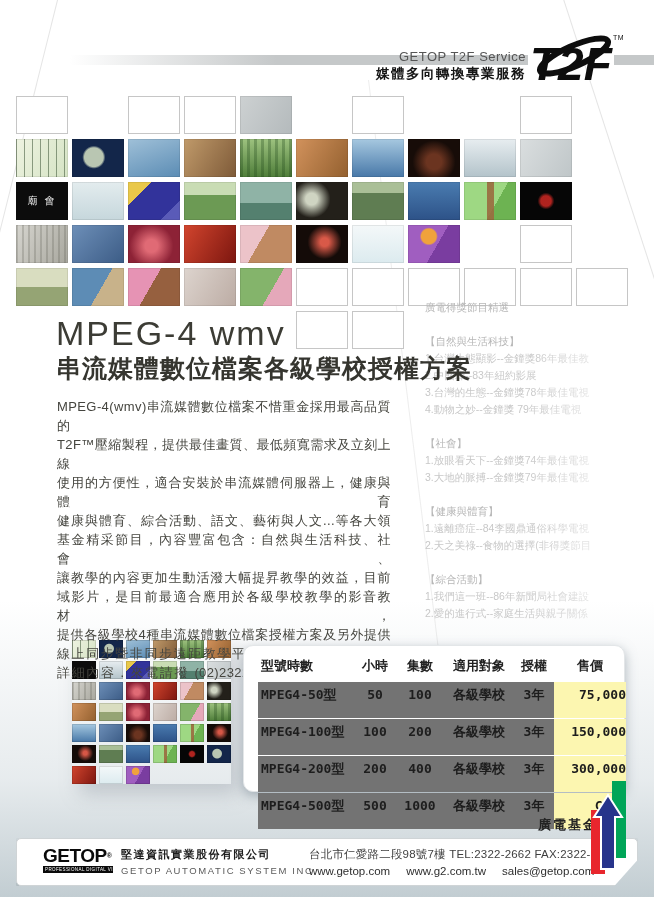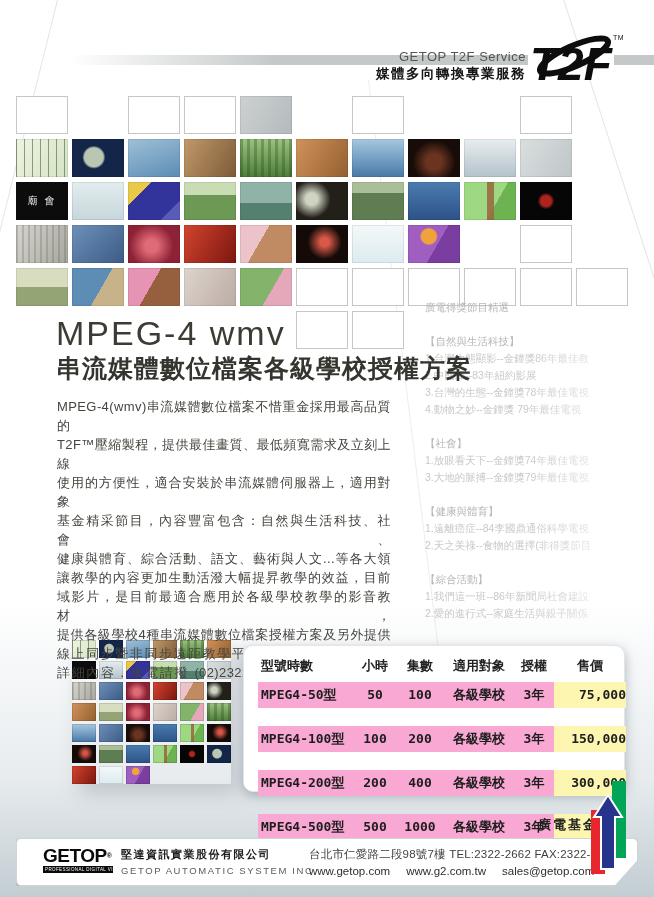--- a/index.html
+++ b/index.html
@@ -84,21 +84,21 @@
   #mini-grid{position:absolute;left:72px;top:640px;width:159px;height:144px;
     box-shadow:8px 10px 18px rgba(125,136,146,.35);}
   #mini-grid .tile{box-shadow:inset 0 0 0 1px rgba(0,0,0,.12);}
 
   
   .price-panel{position:absolute;left:243px;top:645px;width:382px;height:147px;background:#fff;
     border:1px solid #e3e6e8;border-radius:10px;box-shadow:0 4px 12px rgba(100,115,130,.5);
     padding:9px 0 0 14px;box-sizing:border-box;z-index:2;}
   .thead,.trow{display:grid;grid-template-columns:96px 42px 48px 70px 40px 72px;}
   .thead{height:22px;line-height:22px;font-size:13px;font-weight:700;color:#222;margin-bottom:5px;}
-  .trow{height:26px;line-height:26px;margin-bottom:18px;background:#f9a8d4;
+  .trow{height:36px;line-height:26px;margin-bottom:1px;background:#737373;
     font-family:"DejaVu Sans Mono",monospace;font-size:13px;font-weight:700;color:#1d1d1d;}
   .hcell,.cell{text-align:center;white-space:nowrap;}
   .hcell.c0,.cell.c0{text-align:left;padding-left:3px;}
   .cell.price{background:var(--price_highlight,#fcf6b0);text-align:right;}
 
   
   .bcf-label{position:absolute;left:538px;top:816px;font-size:13px;font-weight:700;color:#222;
     letter-spacing:2px;z-index:3;}
   .bcf-logo{position:absolute;left:588px;top:781px;z-index:4;}
   .footer-band{position:absolute;left:16px;top:838px;width:620px;height:46px;background:#fff;
@@ -210,23 +210,23 @@
         <div class="award-item">1.我們這一班--86年新聞局社會建設</div>
         <div class="award-item">2.愛的進行式--家庭生活與親子關係</div>
       </div>
   </div>
 
   <div class="title1">MPEG-4 wmv</div>
   <div class="title2">串流媒體數位檔案各級學校授權方案</div>
   <div id="body-text">
       <div class="bline">MPEG-4(wmv)串流媒體數位檔案不惜重金採用最高品質的</div>
       <div class="bline">T2F™壓縮製程，提供最佳畫質、最低頻寬需求及立刻上線</div>
-      <div class="bline">使用的方便性，適合安裝於串流媒體伺服器上，適用對象</div>
+      <div class="bline">使用的方便性，適合安裝於串流媒體伺服器上，健康與體育</div>
+      <div class="bline">健康與體育、綜合活動、語文、藝術與人文...等各大領</div>
       <div class="bline">基金精采節目，內容豐富包含：自然與生活科技、社會、</div>
-      <div class="bline">健康與體育、綜合活動、語文、藝術與人文...等各大領</div>
       <div class="bline">讓教學的內容更加生動活潑大幅提昇教學的效益，目前</div>
       <div class="bline">域影片，是目前最適合應用於各級學校教學的影音教材，</div>
       <div class="bline">提供各級學校4種串流媒體數位檔案授權方案及另外提供</div>
       <div class="bline">線上同步暨非同步遠距教學平台服務，歡迎來電洽詢</div>
       <div class="bline">詳細內容．來電請撥 (02)23222662 分機 123 曾小姐</div>
     </div>
 
   <div id="mini-grid">
       <div class="tile mini s-calligraphy" style="left: 0px; top: 0px;"></div>
       <div class="tile mini s-moon" style="left: 27px; top: 0px;"></div>

